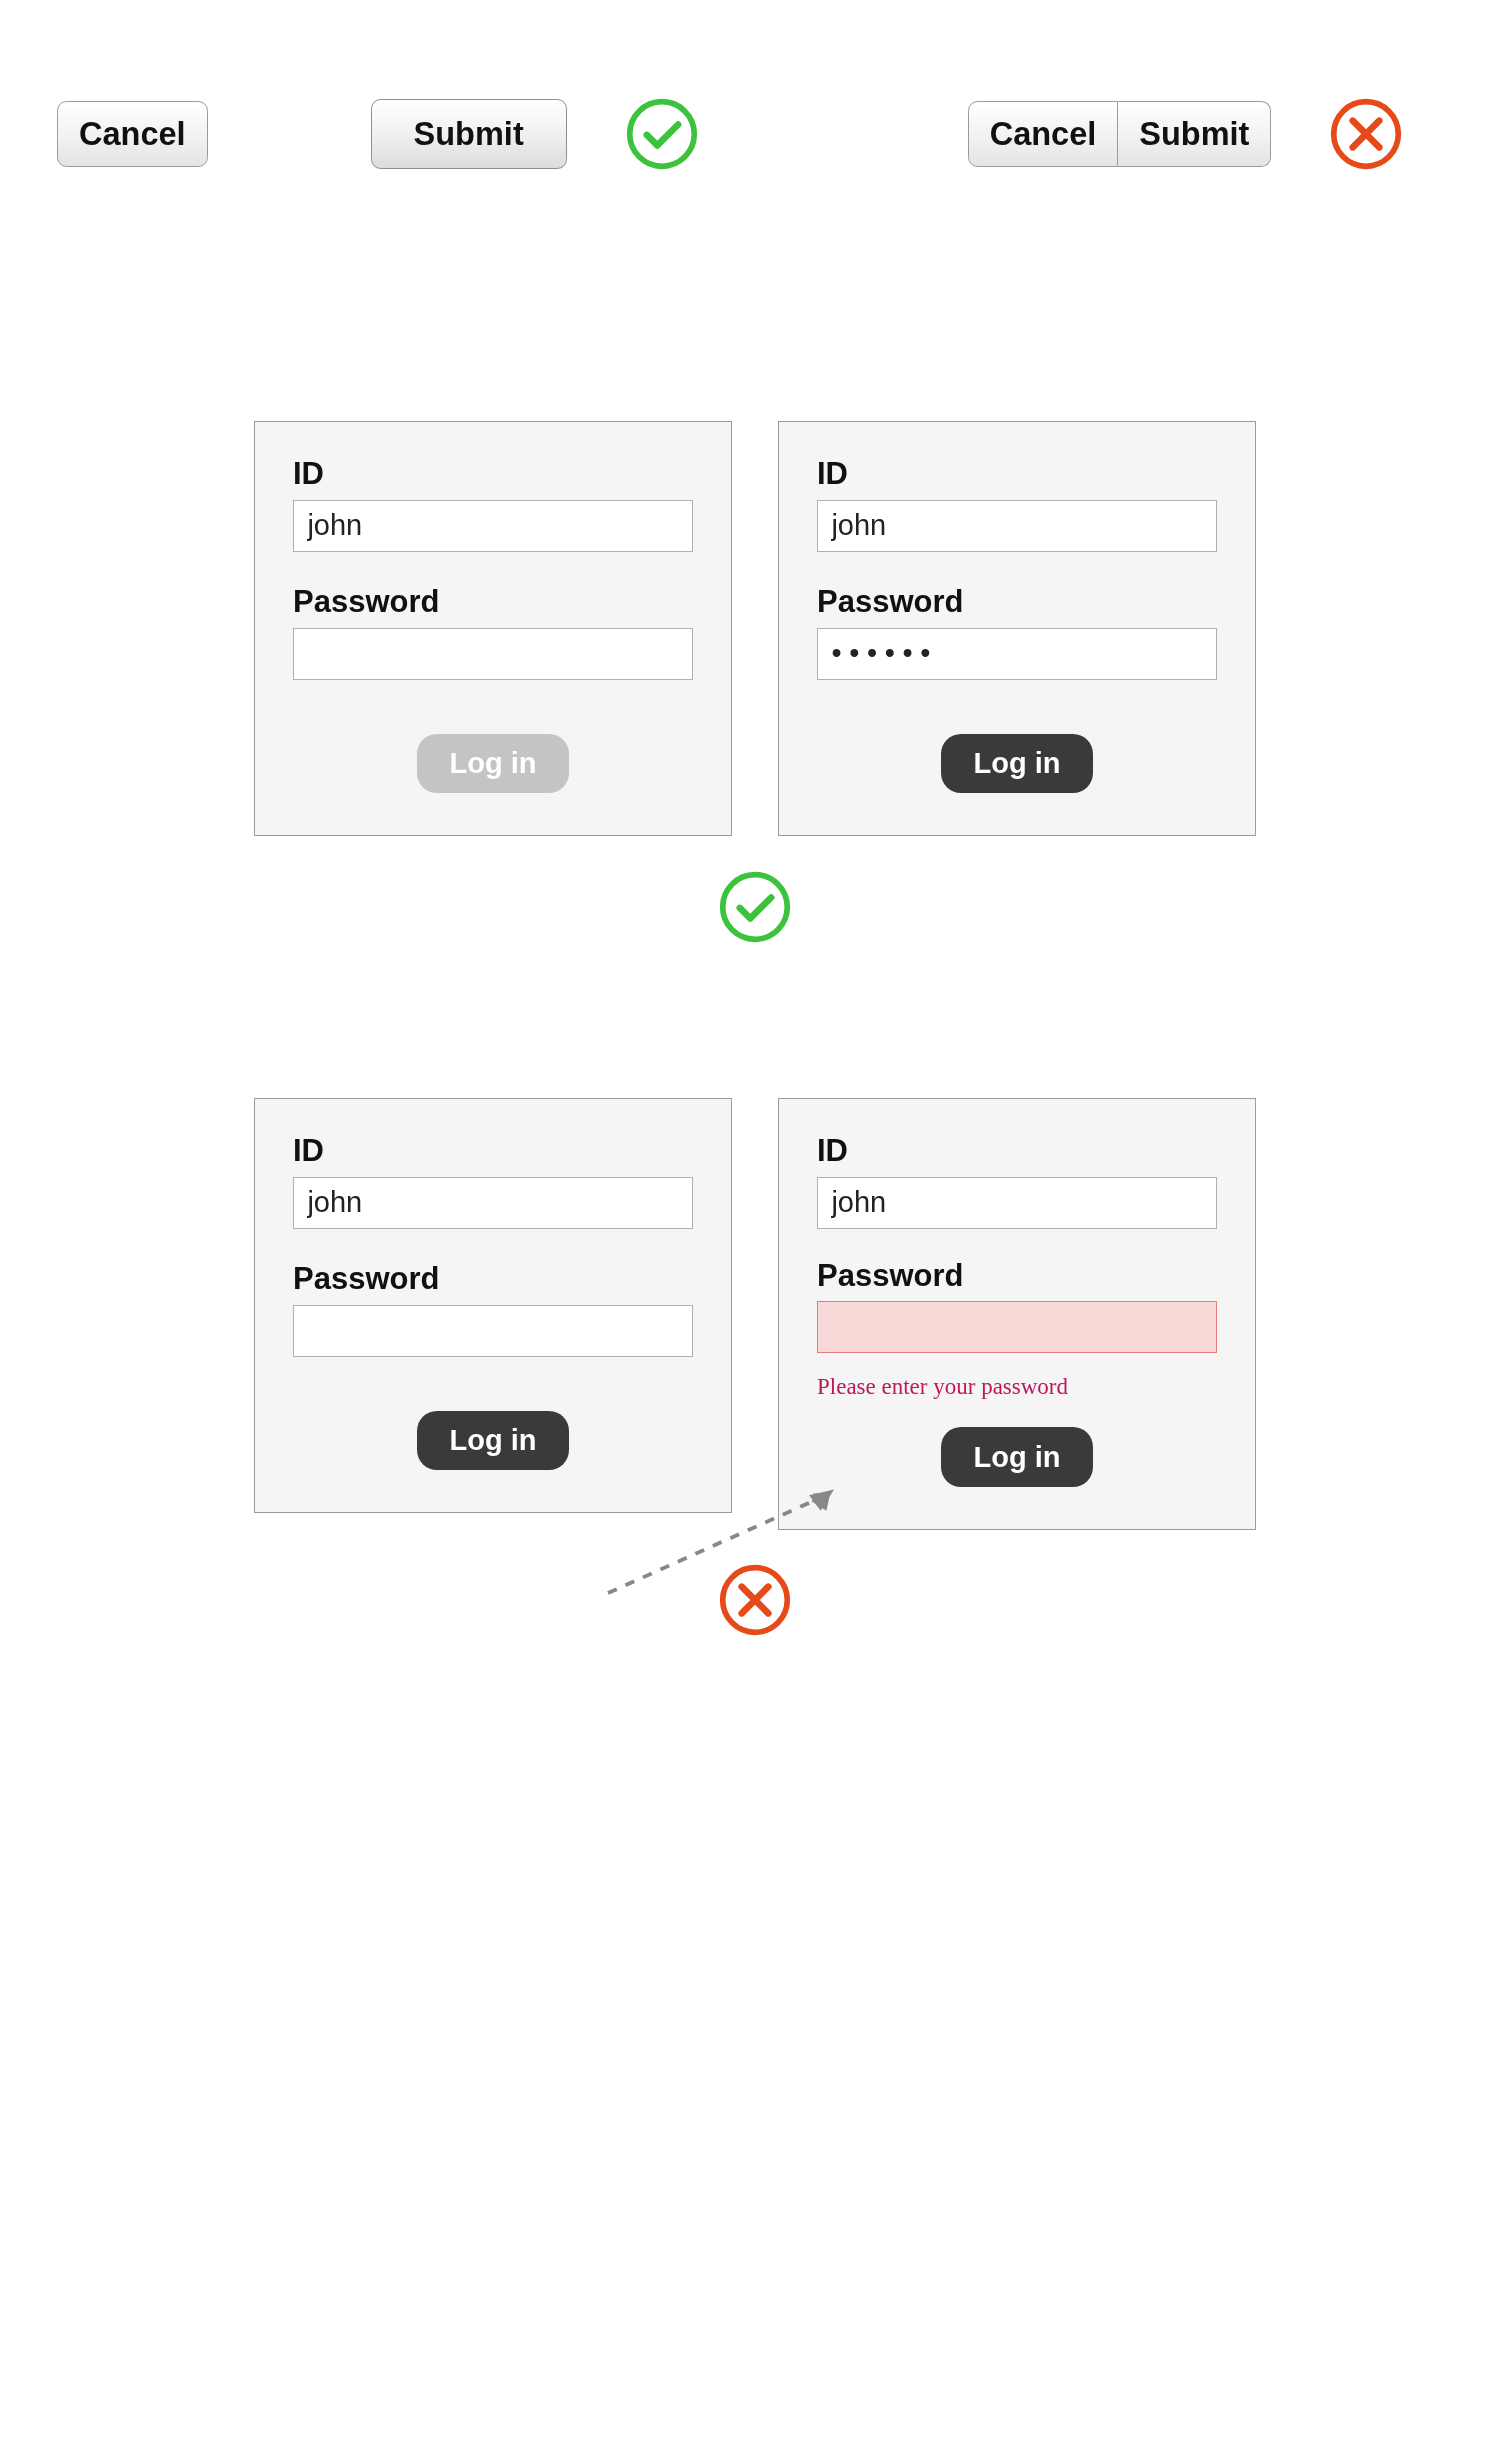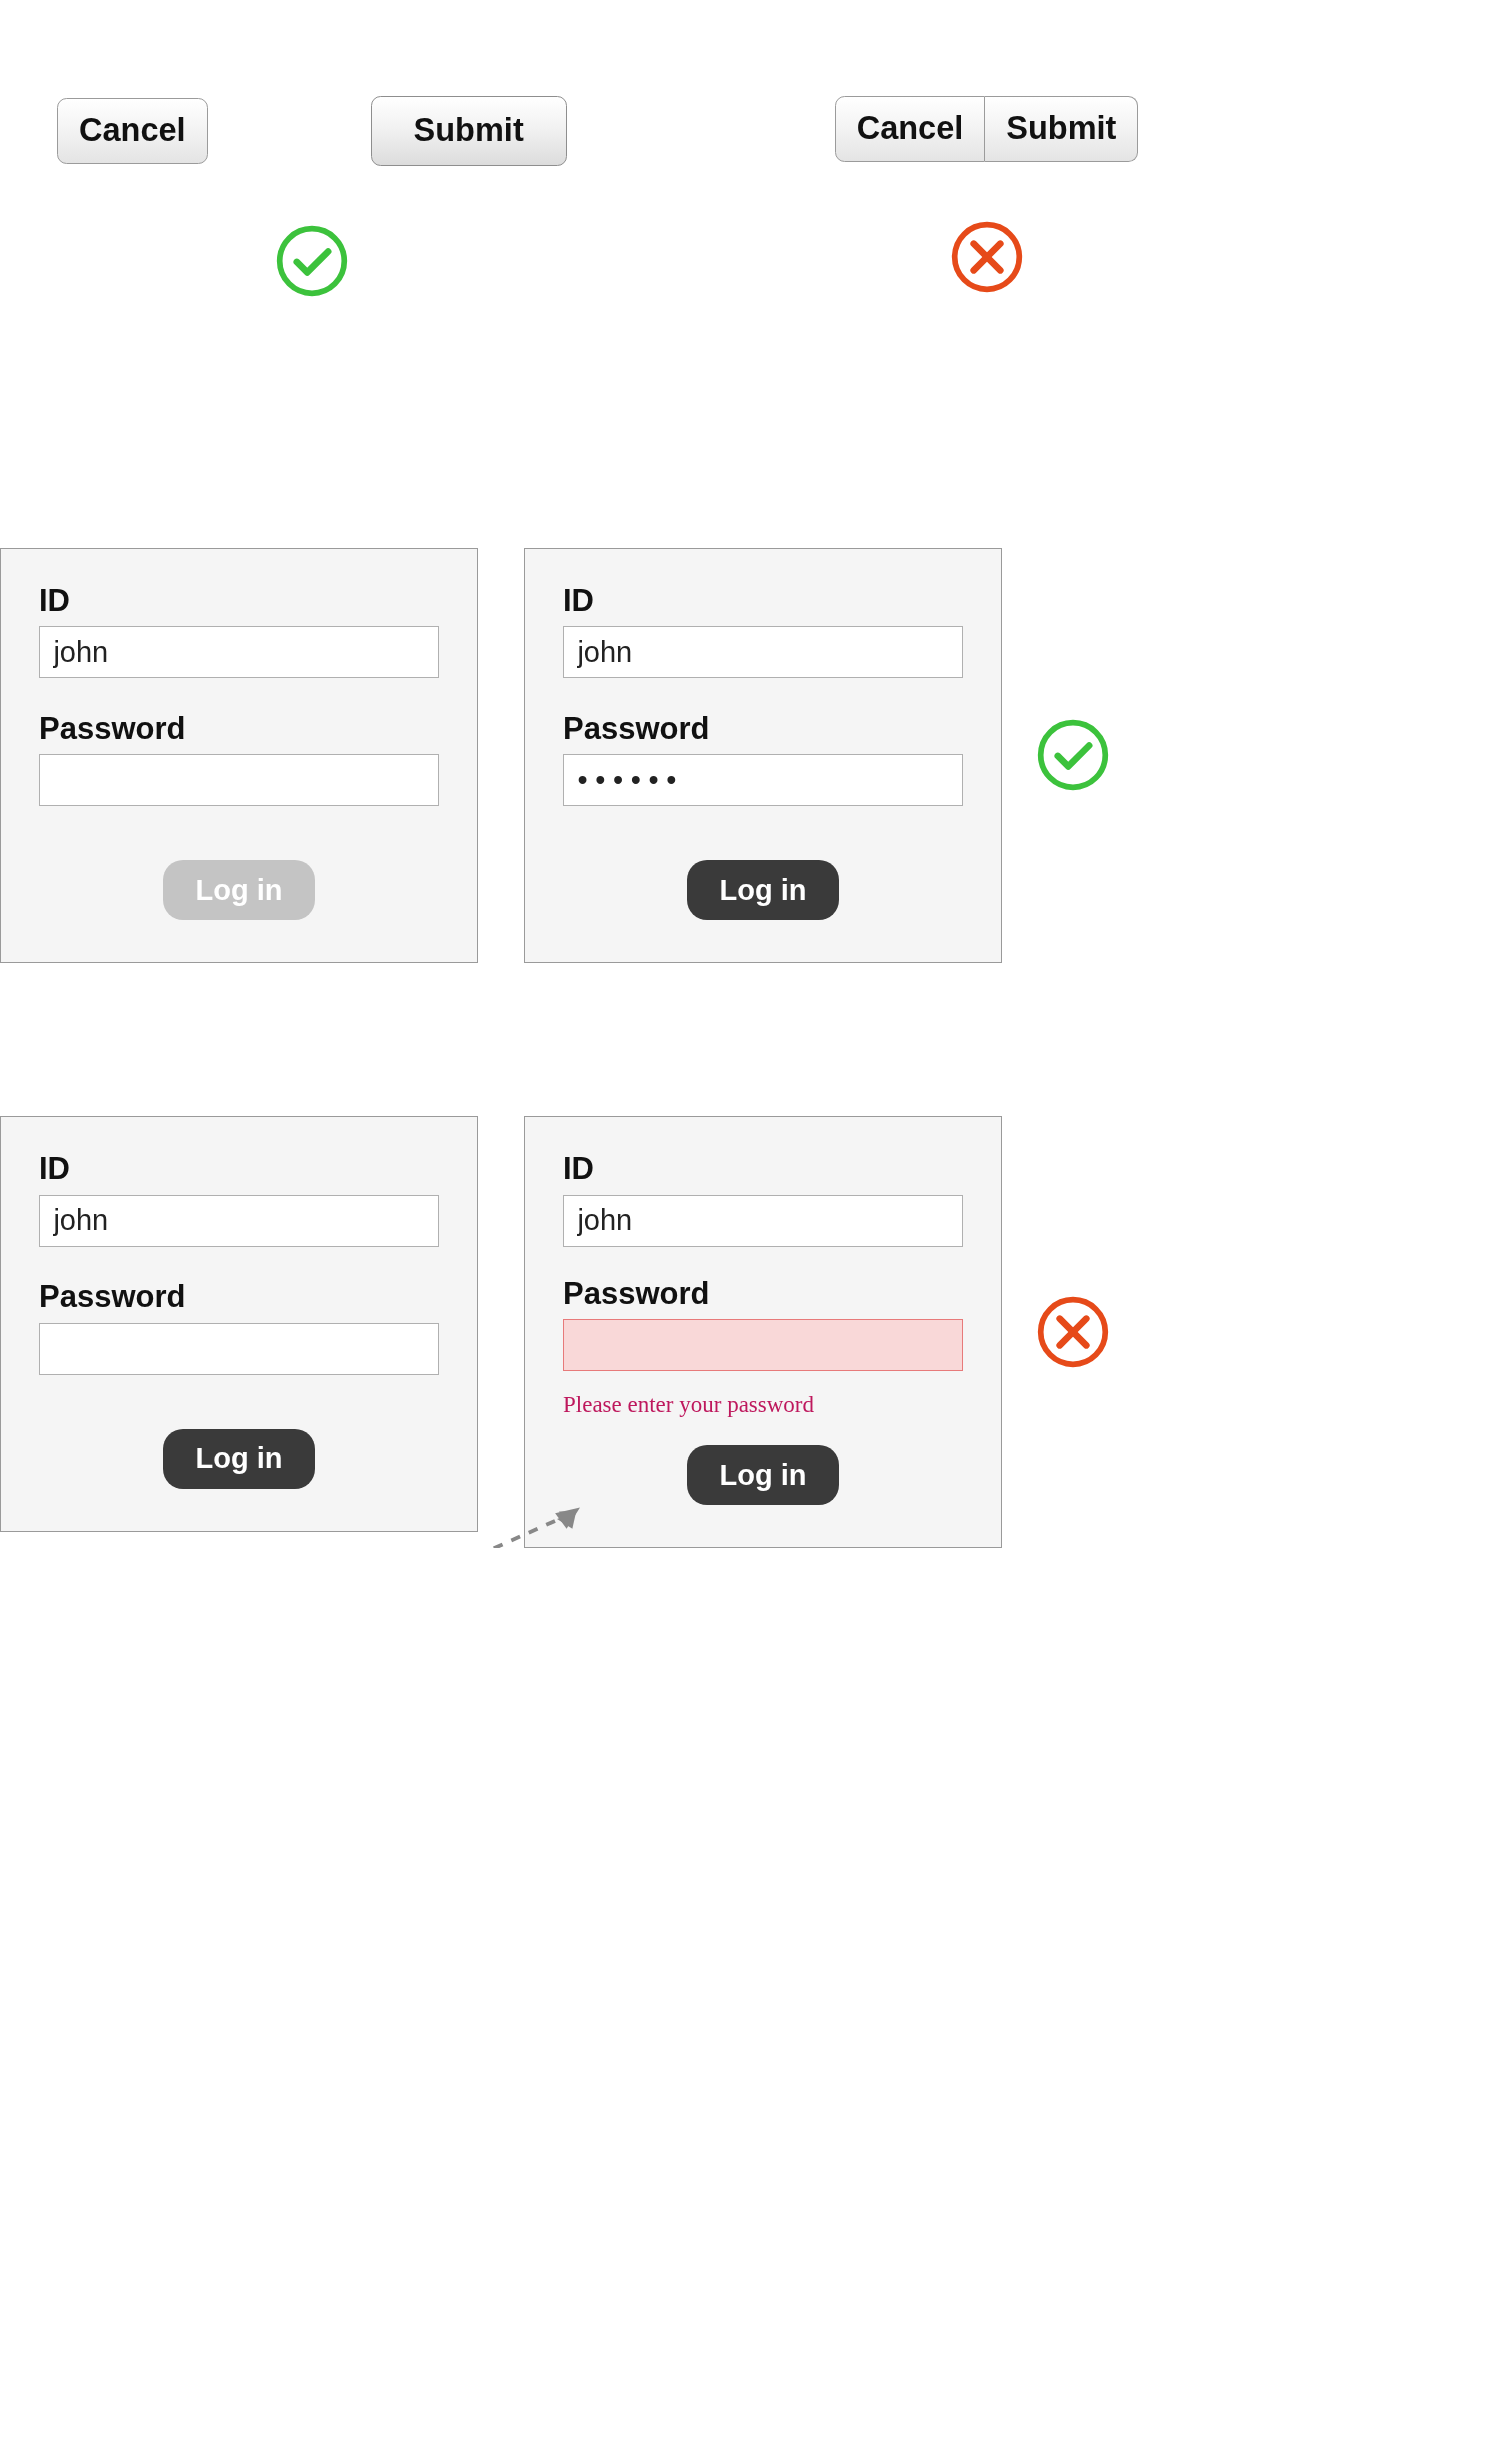--- a/index.html
+++ b/index.html
@@ -11,21 +11,21 @@
     }
 
     
     .ex1 {
       display: flex;
       justify-content: flex-start;
       align-items: flex-start;
       padding: 96px 57px 0 57px;
       gap: 268px;
     }
-    .ex1-group { display: flex; flex-direction: column; align-items: center; gap: 57px; justify-content: space-between; }
+    .ex1-group { display: flex; flex-direction: row; align-items: center; gap: 57px; justify-content: space-between; }
     .ex1-buttons { display: flex; align-items: center; }
     .ex1-good .ex1-buttons { gap: 163px; }
     .ex1-bad  .ex1-buttons { gap: 0; }
 
     .aqua-btn {
       font-family: inherit;
       font-size: 32.5px;
       font-weight: 700;
       color: #111;
       padding: 13.4px 21px;
@@ -104,21 +104,21 @@
     .dashed-arrow line {
       stroke: #888888;
       stroke-width: 4;
       stroke-dasharray: 10 10;
     }
     .dashed-arrow polygon { fill: #888888; }
 
     
     .login-ex {
       display: flex;
-      flex-direction: row;
+      flex-direction: column;
       align-items: center;
       gap: 32.5px;
     }
     .login-pair {
       display: flex;
       gap: 46px;
       align-items: flex-start;
       position: relative;
     }
     .ex2 { margin-top: 249px; }

